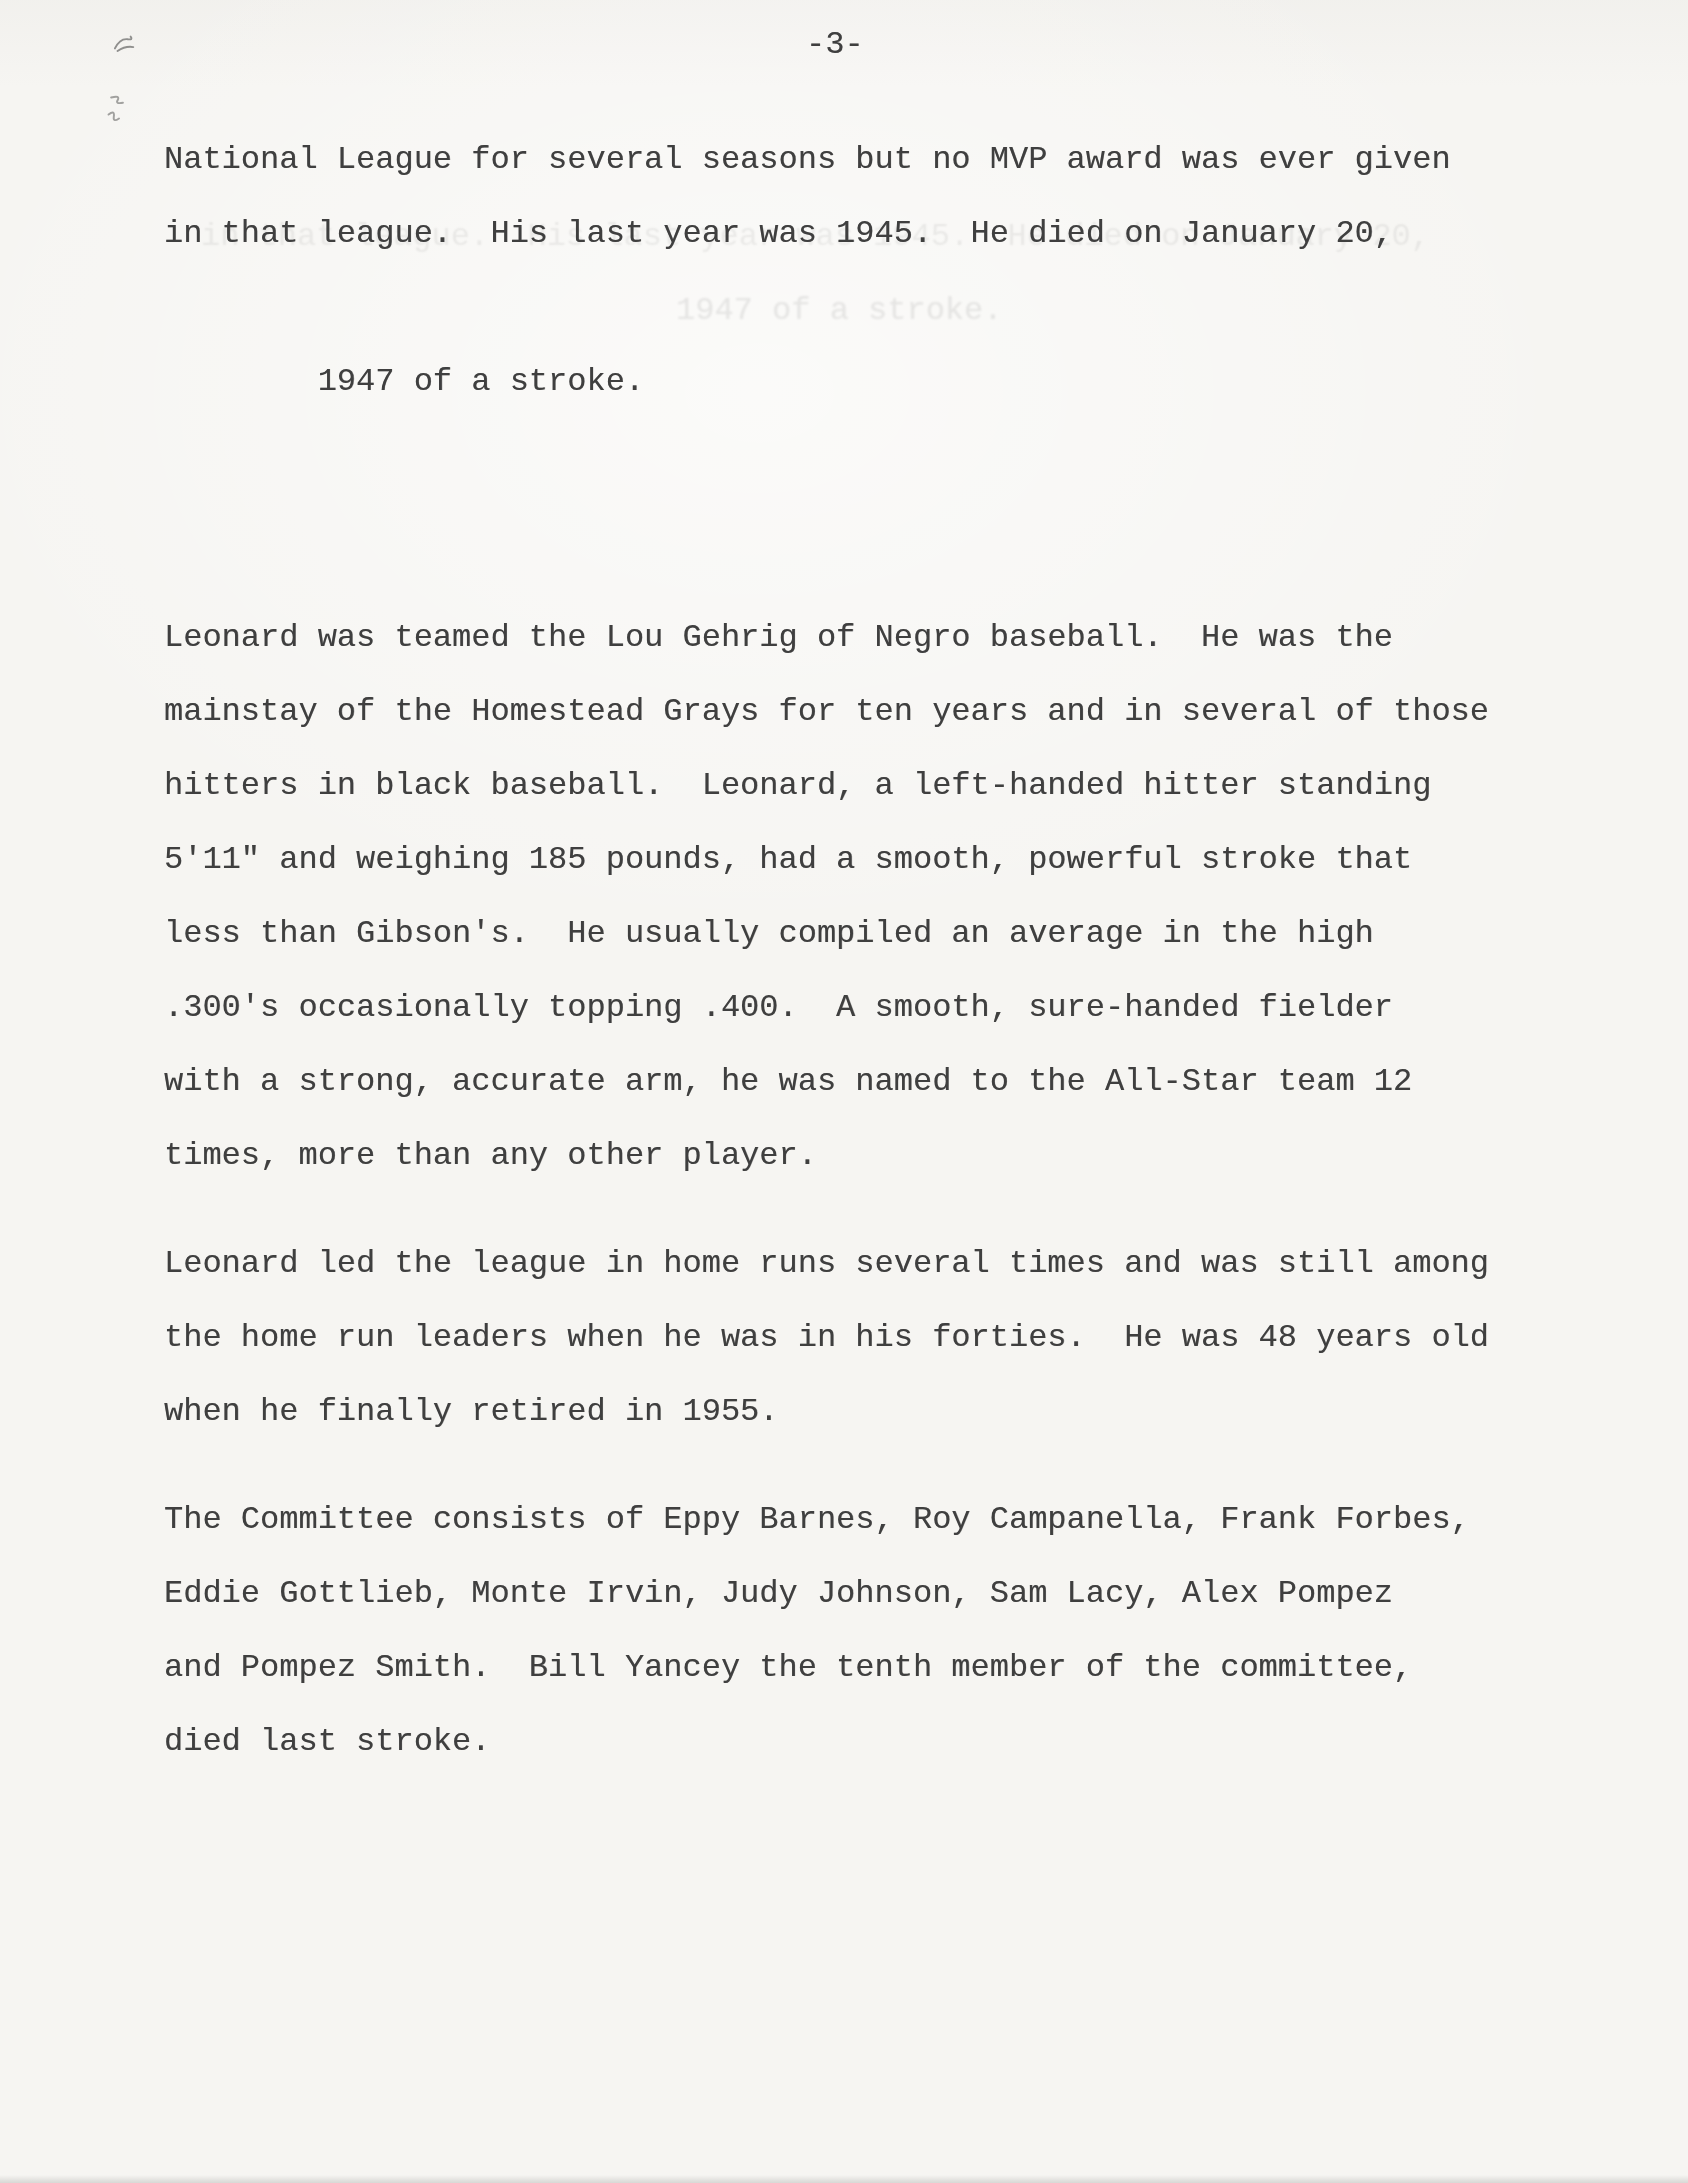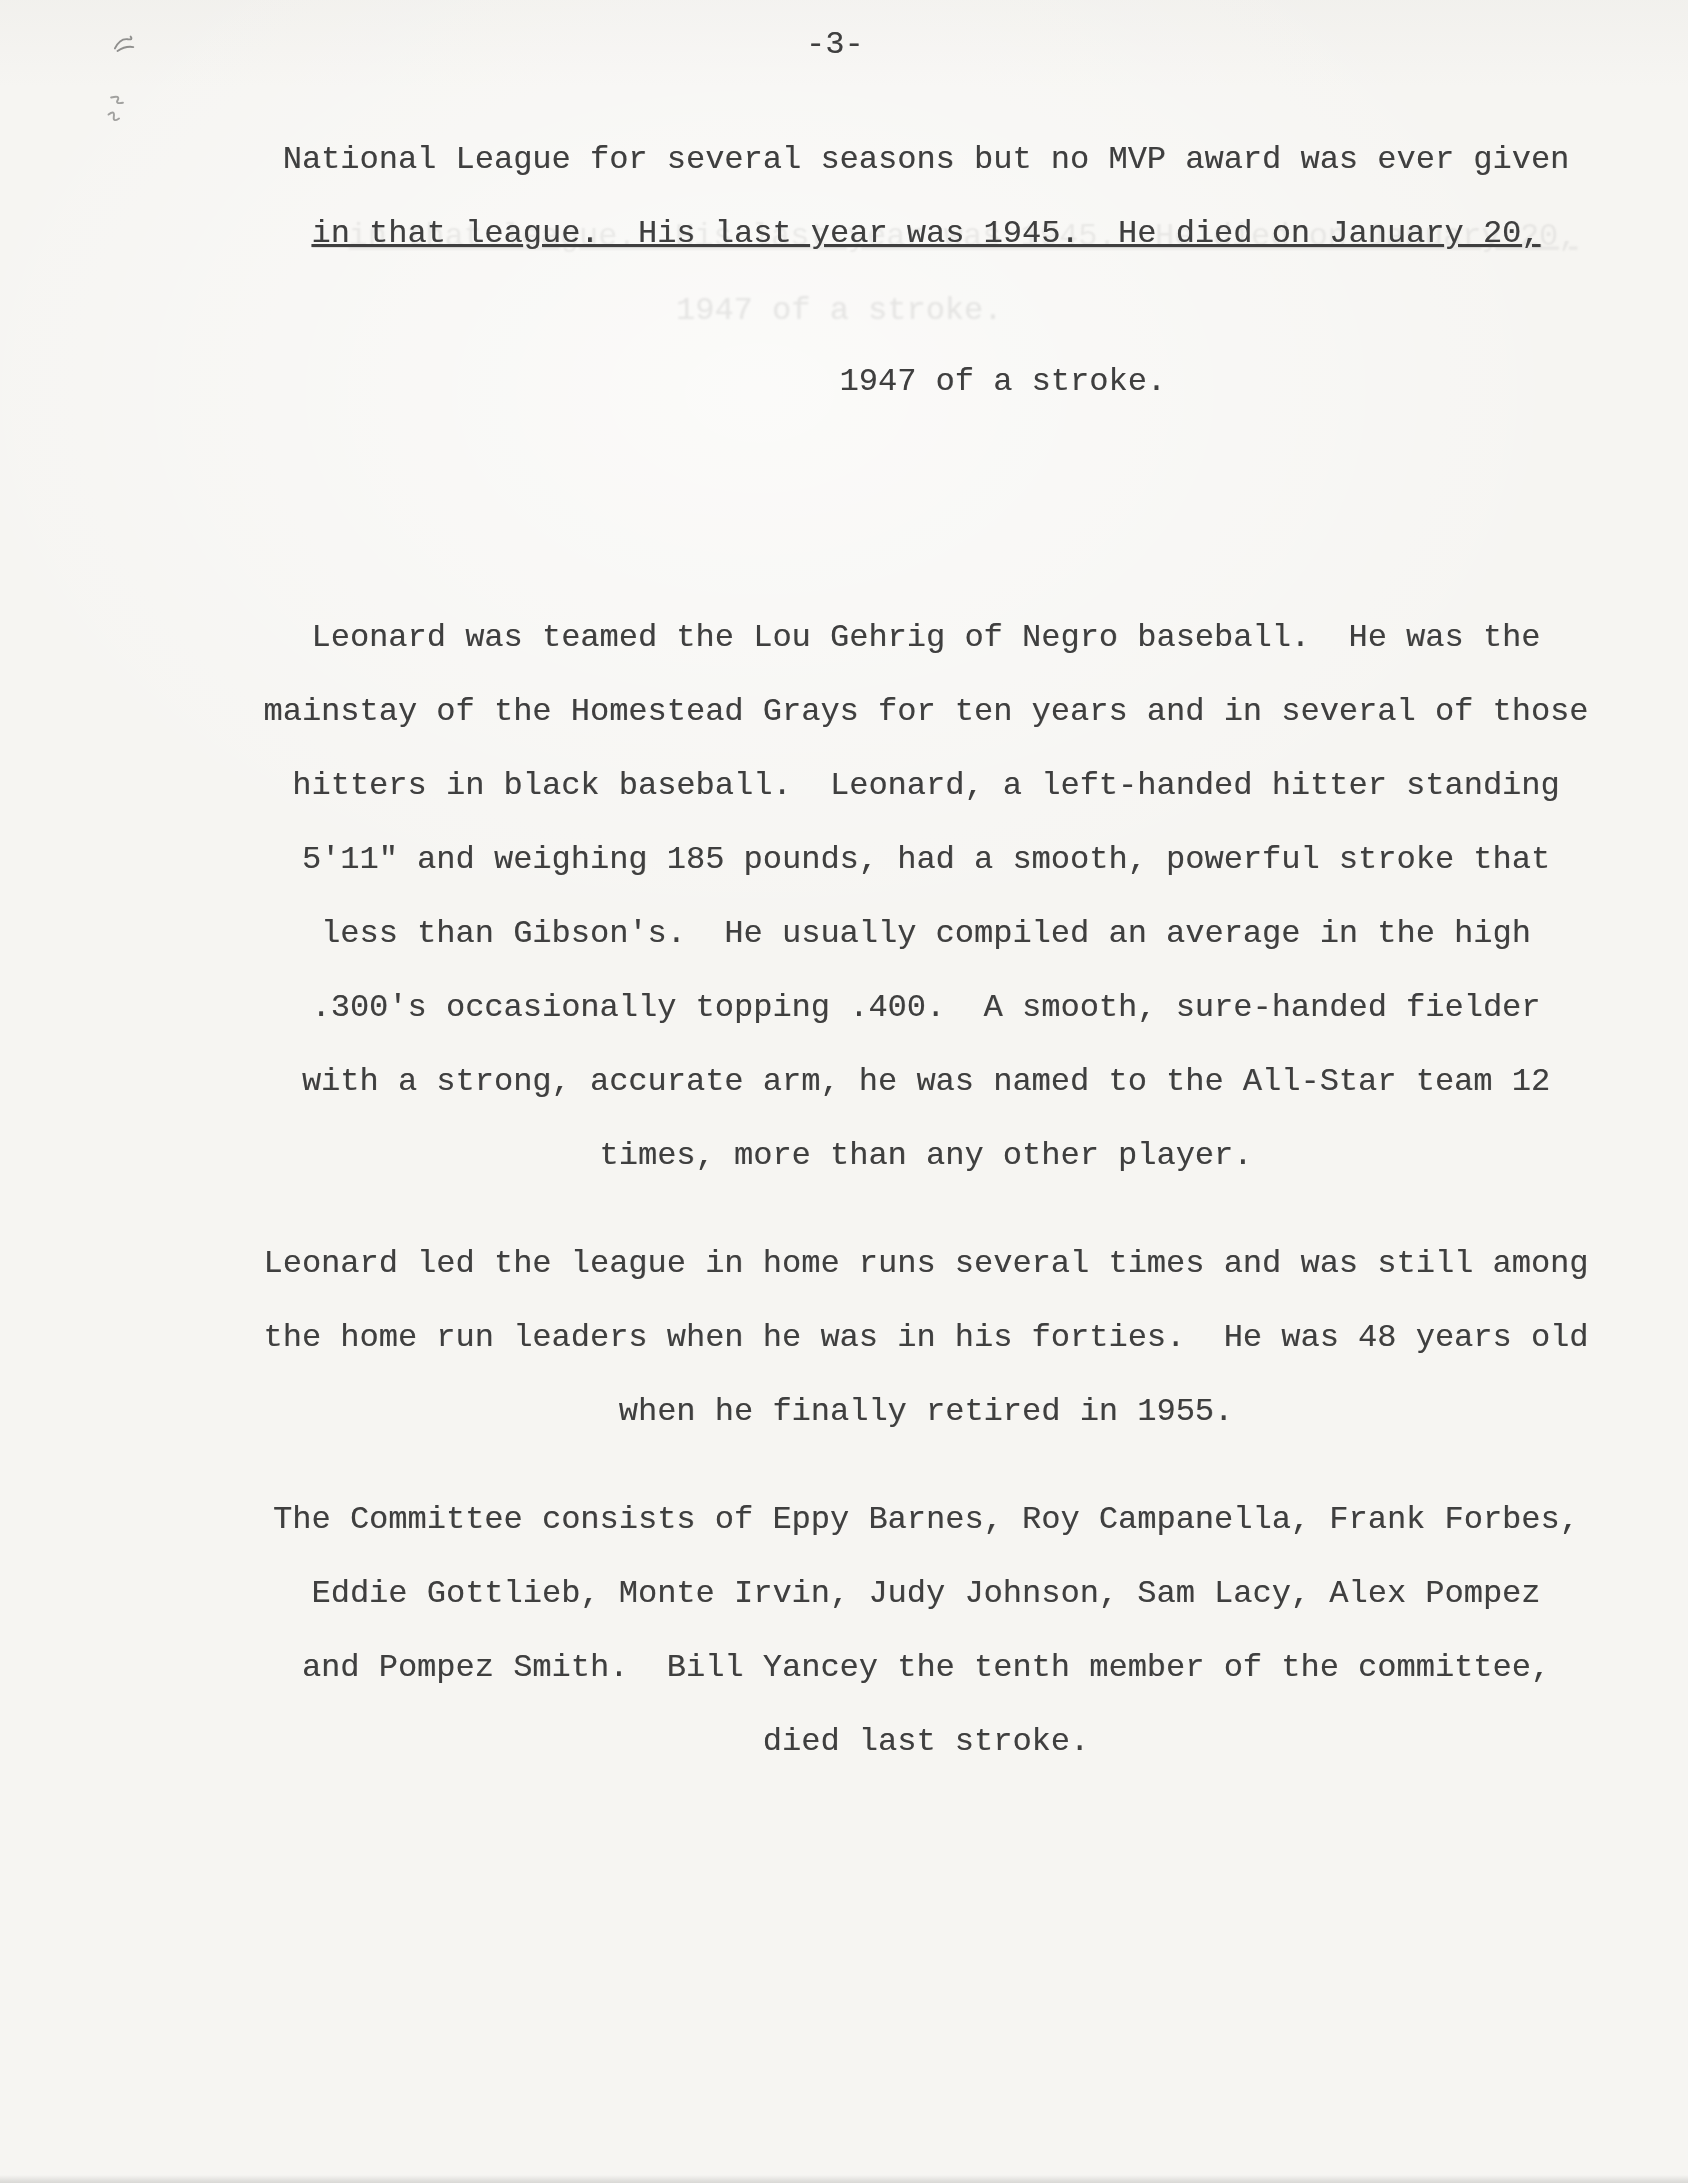--- a/index.html
+++ b/index.html
@@ -37,33 +37,32 @@
     text-shadow: 0.3px 0.3px 0.6px rgba(64,64,64,0.45);
   }
   .text-block {
     position: absolute;
     top: 0;
     left: 0;
     width: 1688px;
     padding: 123px 0 0 164px;
     box-sizing: border-box;
   }
-  .paragraph { margin: 0 0 34px 0; text-align: center; }
+  .paragraph { margin: 0 0 34px 0; }
   .line {
     font-size: 32px;
     line-height: 74px;
     white-space: pre;
     text-shadow: 0.3px 0.3px 0.6px rgba(64,64,64,0.45);
   }
   
   .line.ghost-shift {
     text-shadow:
       37px 2.6px 2px rgba(95,95,95,0.10),
       0.3px 0.3px 0.6px rgba(64,64,64,0.45);
-    text-decoration: underline;
   }
   .line.has-ghost { position: relative; }
   .ghost-copy {
     position: absolute;
     left: 512px;
     top: 2.6px;
     opacity: 0.11;
     filter: blur(1.1px);
     pointer-events: none;
   }

